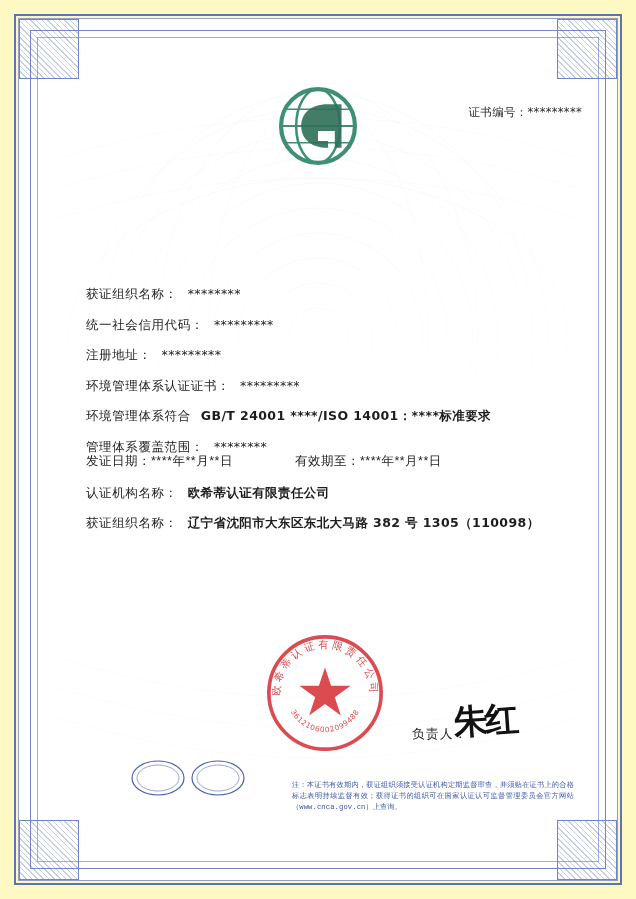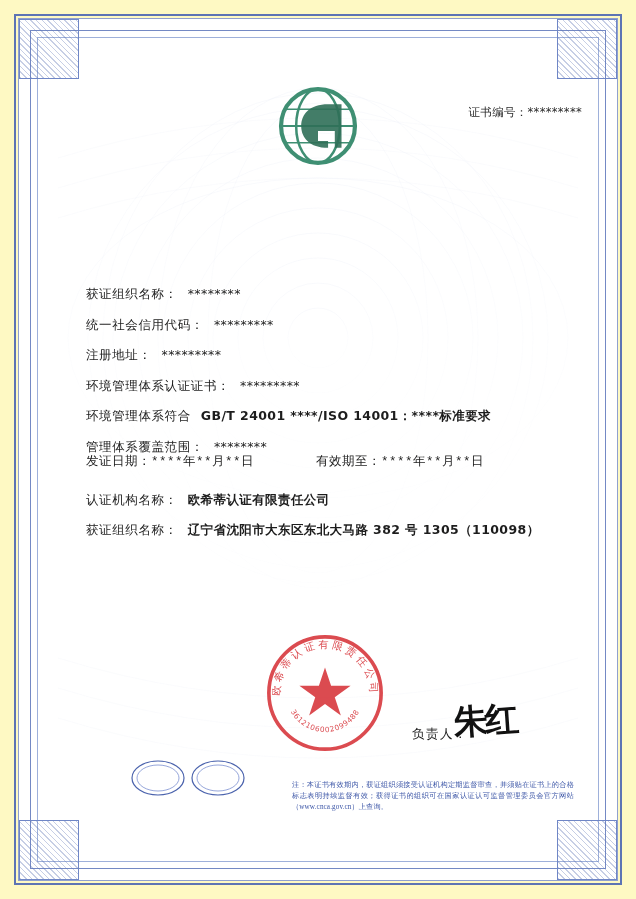--- a/index.html
+++ b/index.html
@@ -164,32 +164,31 @@
     font-weight: bold;
   }
 
   .dates {
     position: absolute;
     top: 405px;
     left: 38px;
     right: 20px;
     font-size: 12.5px;
     color: #1d1d1d;
-    font-family: Liberation Mono, monospace;
+    font-family: Liberation Sans, sans-serif;
     display: flex;
   }
   .dates .issue { letter-spacing: 0.5px; }
   .dates .valid { margin-left: 62px; letter-spacing: 0.5px; }
 
   .org-block {
     position: absolute;
     top: 437px;
     left: 38px;
     right: 28px;
-    margin-top: 7px;
   }
   .org-row {
     display: flex;
     align-items: baseline;
     margin-bottom: 12.5px;
     font-size: 12.5px;
     color: #1d1d1d;
     font-family: "DejaVu Sans", "Liberation Sans", sans-serif;
   }
   .org-label { white-space: nowrap; letter-spacing: 0.6px; }
@@ -249,21 +248,21 @@
   
   .footnote {
     position: absolute;
     right: 14px;
     top: 732px;
     width: 282px;
     font-size: 7.2px;
     line-height: 1.52;
     color: #3b55a6;
     text-align: justify;
-    font-family: Liberation Serif, serif;
+    font-family: Liberation Mono, monospace;
     letter-spacing: 0.1px;
   }
 </style>
 </head>
 <body>
 
 <div class="page">
 
   <div class="frame-outer"></div>
   <div class="frame-band"></div>

